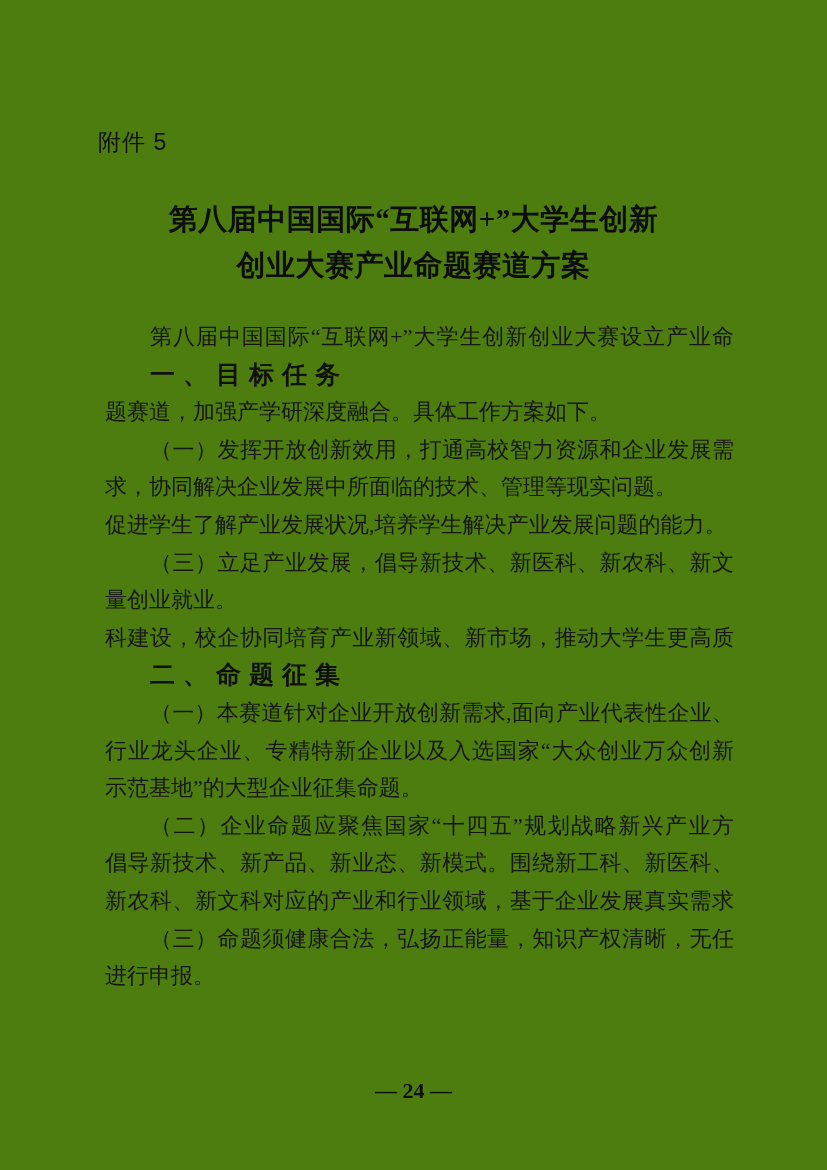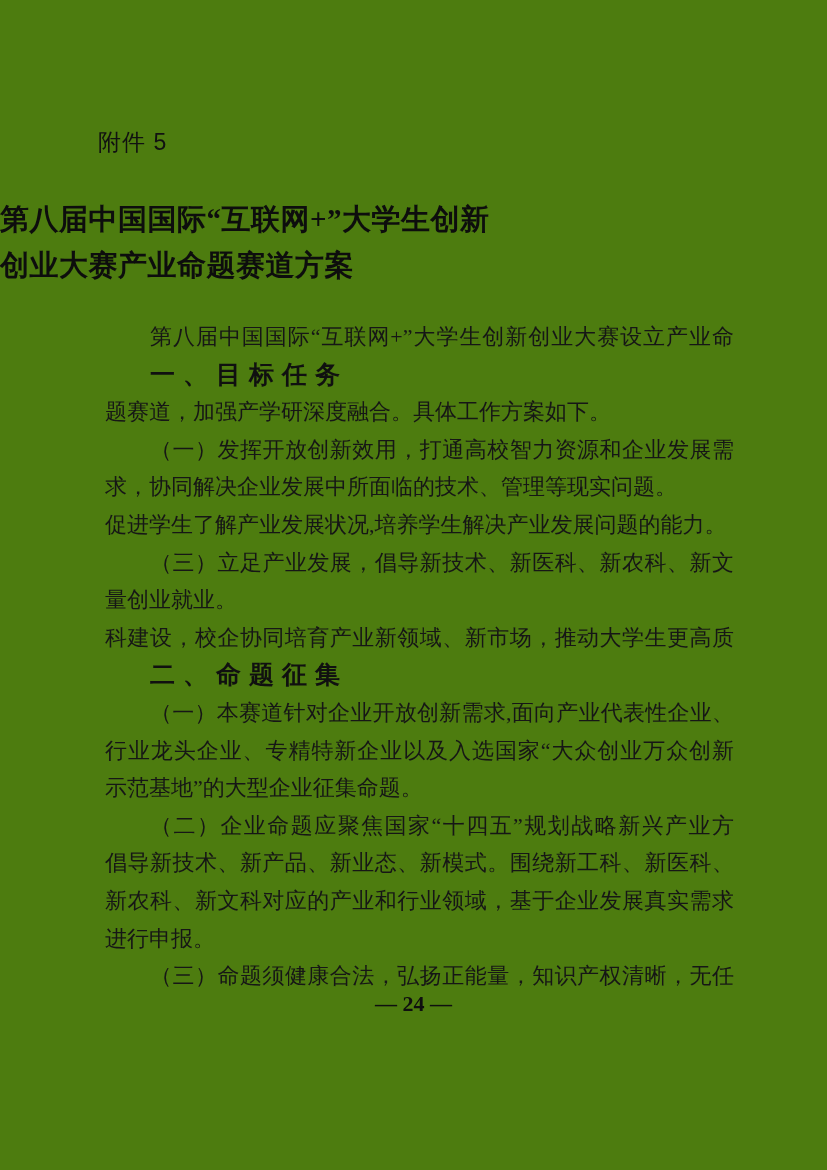--- a/index.html
+++ b/index.html
@@ -24,20 +24,21 @@
     font-size: 23px;
     line-height: 30px;
     letter-spacing: 1px;
     color: #111;
   }
   .title {
     position: absolute;
     left: 0;
     top: 196px;
     width: 827px;
+    text-align: center;
     font-family: "Liberation Serif", "DejaVu Serif", serif;
     font-weight: bold;
     font-size: 29px;
     line-height: 46px;
     color: #0d0d0d;
     letter-spacing: 0.5px;
   }
   .doc-body {
     position: absolute;
     left: 105px;
@@ -63,21 +64,21 @@
     font-family: "Liberation Sans", "DejaVu Sans", sans-serif;
     font-weight: 600;
     font-size: 25px;
     letter-spacing: 8px;
     text-indent: 45px;
     color: #101010;
   }
   .footer {
     position: absolute;
     left: 0;
-    top: 989px;
+    top: 1076px;
     width: 827px;
     text-align: center;
     font-family: "Liberation Serif", "DejaVu Serif", serif;
     font-weight: bold;
     font-size: 22px;
     line-height: 30px;
     color: #0f0f0f;
   }
 </style>
 </head>
@@ -102,19 +103,19 @@
       <div class="line first just">（三）立足产业发展，倡导新技术、新医科、新农科、新文</div>
       <div class="line">量创业就业。</div>
       <div class="line just">科建设，校企协同培育产业新领域、新市场，推动大学生更高质</div>
       <div class="line heading">二、命题征集</div>
       <div class="line first just">（一）本赛道针对企业开放创新需求,面向产业代表性企业、</div>
       <div class="line just">行业龙头企业、专精特新企业以及入选国家“大众创业万众创新</div>
       <div class="line">示范基地”的大型企业征集命题。</div>
       <div class="line first just">（二）企业命题应聚焦国家“十四五”规划战略新兴产业方向，</div>
       <div class="line just">倡导新技术、新产品、新业态、新模式。围绕新工科、新医科、</div>
       <div class="line just">新农科、新文科对应的产业和行业领域，基于企业发展真实需求</div>
+      <div class="line first just">（三）命题须健康合法，弘扬正能量，知识产权清晰，无任</div>
       <div class="line">进行申报。</div>
-      <div class="line first just">（三）命题须健康合法，弘扬正能量，知识产权清晰，无任</div>
     </div>
 
   <div class="footer">— 24 —</div>
 
 </div>
 
 </body></html>

